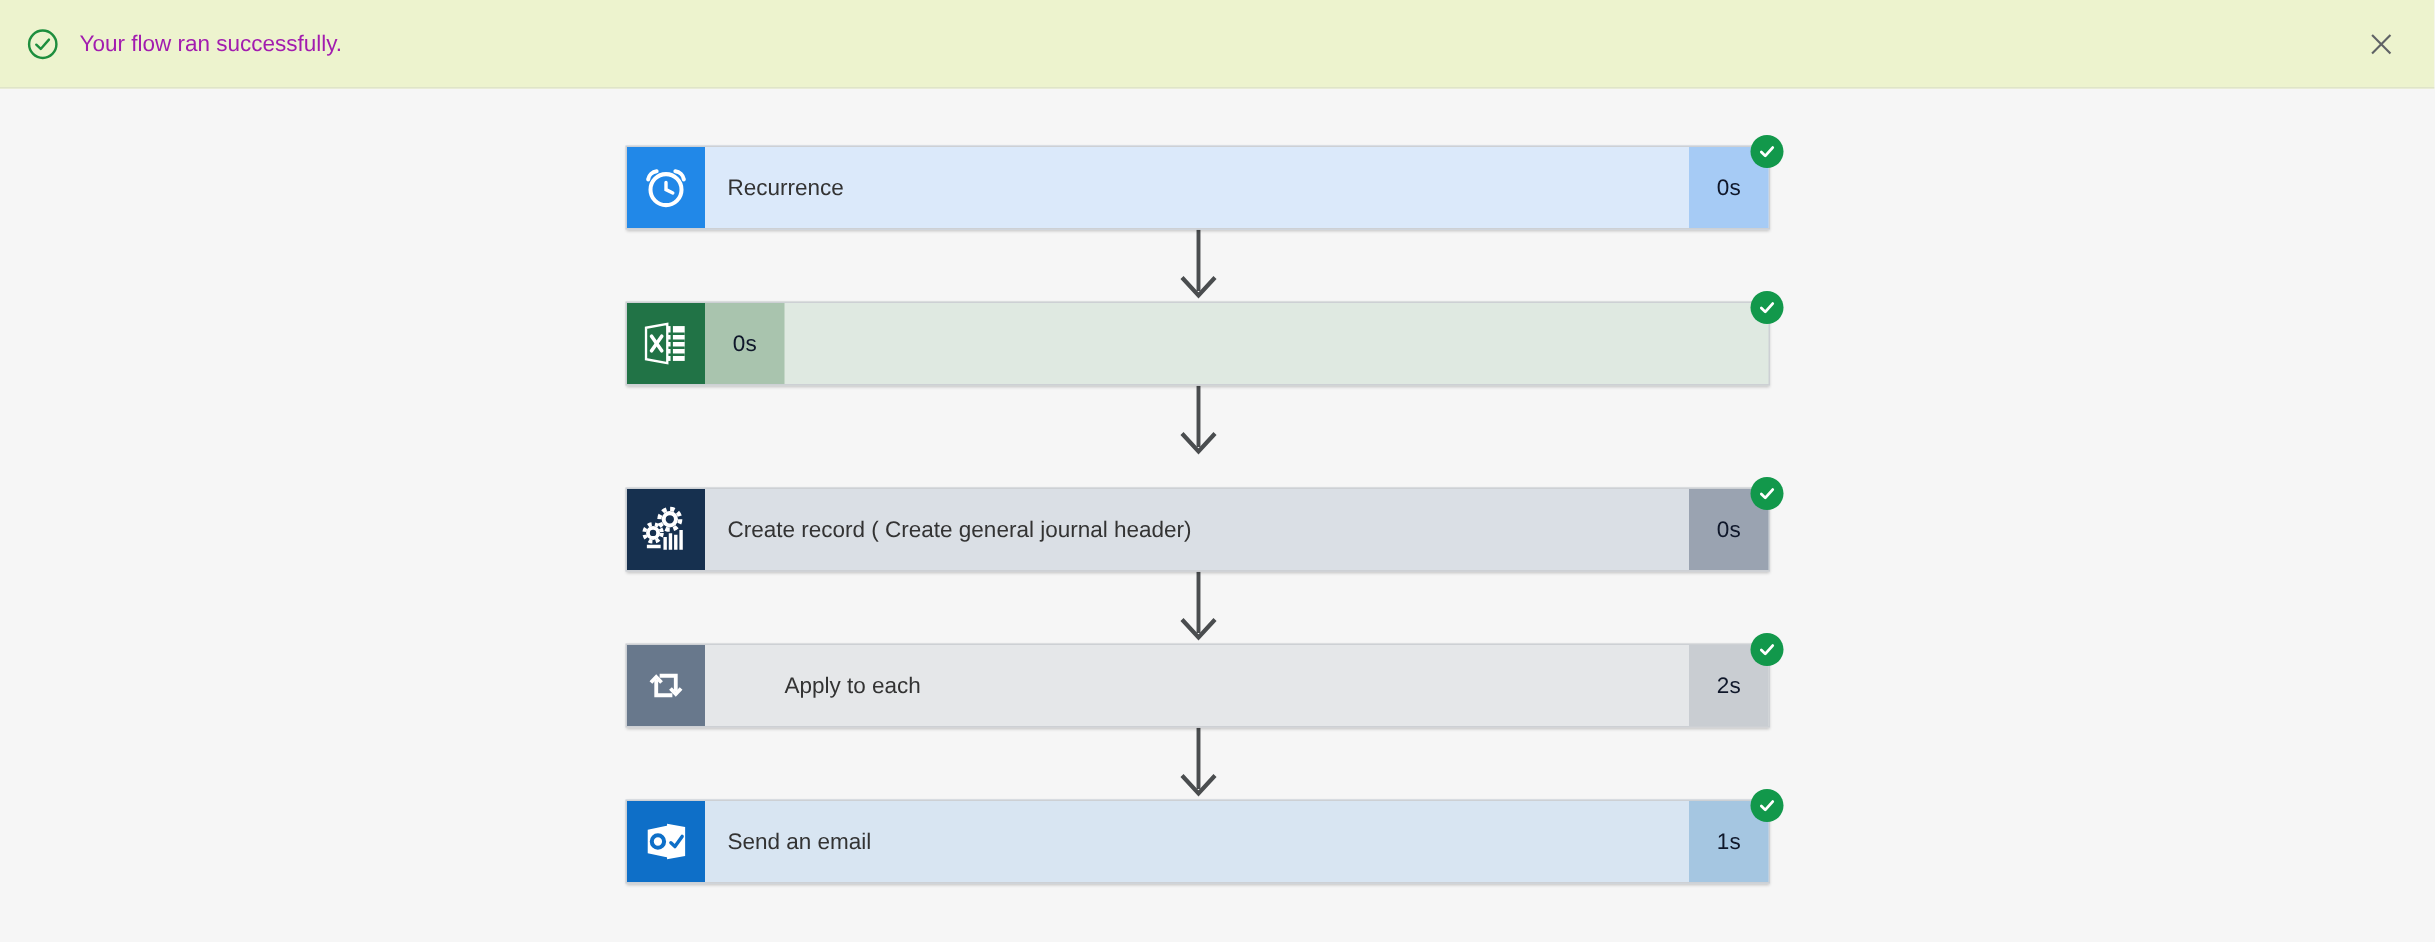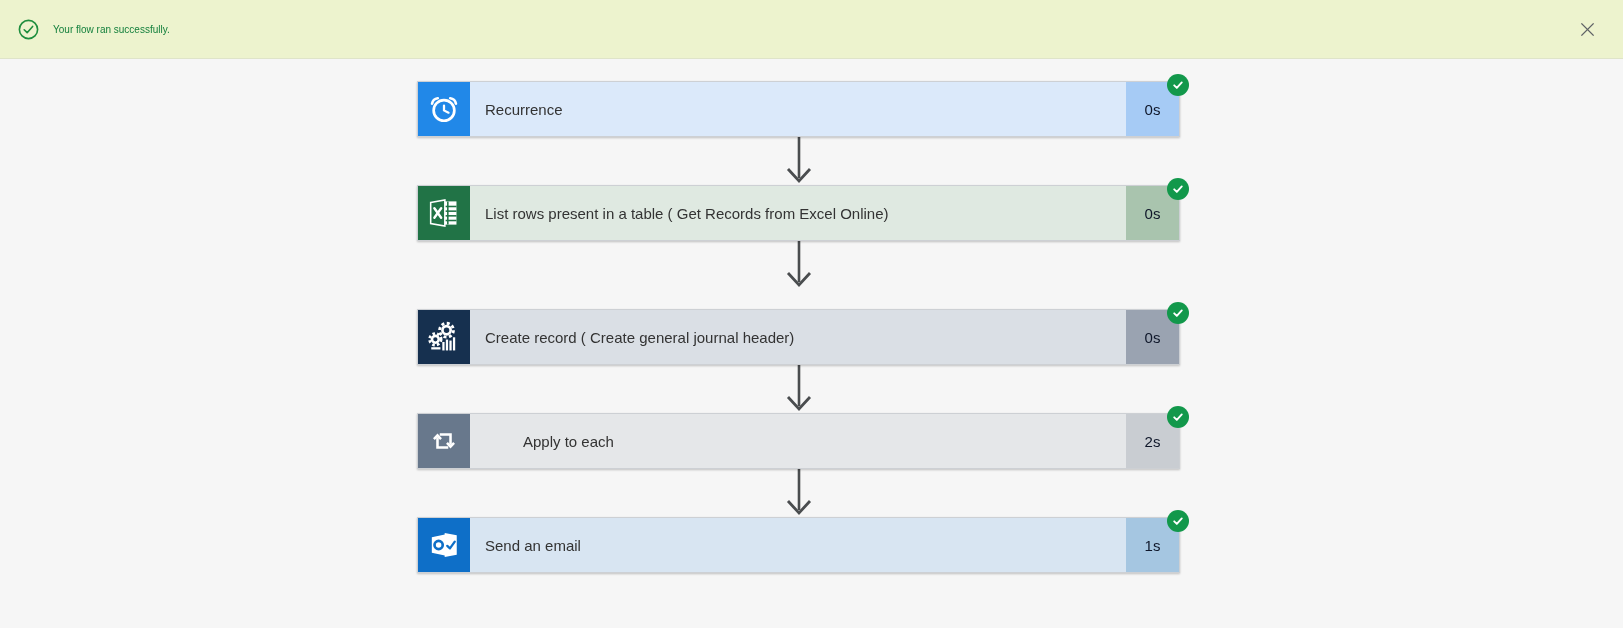--- a/index.html
+++ b/index.html
@@ -14,29 +14,29 @@
   
   .banner {
     height: 59px;
     width: 100%;
     display: flex;
     align-items: center;
     padding: 0 22px 0 17px;
     border-bottom: 1px solid #dfe4c9;
   }
   .banner-check { width: 23px; height: 23px; flex: 0 0 auto; }
-  .banner-msg { margin-left: 13px; font-size: 10px; color: #15803d; }
+  .banner-msg { margin-left: 13px; font-size: 15px; color: #a21caf; }
   .banner-spacer { flex: 1; }
   .banner-close {
     width: 28px; height: 28px;
     display: flex; align-items: center; justify-content: center;
     cursor: pointer; background: transparent; border: none;
   }
   
-  .flow-canvas { position: relative; padding-top: 22px; }
+  .flow-canvas { position: relative; padding-top: 38px; }
   .flow-col { width: 763px; margin-left: 417px; }
   .step {
     position: relative;
     height: 56px;
     display: flex;
     align-items: stretch;
     border: 1px solid #cdd0d4;
     box-shadow: 0 1px 2px rgba(0,0,0,0.22);
     cursor: pointer;
     background: #fff;
@@ -131,23 +131,20 @@
             <line x1="11.5" y1="17.3" x2="20.8" y2="17.3"></line>
             <line x1="14.7" y1="3.8" x2="14.7" y2="20.2"></line>
           </g>
           <path d="M2.6 4.6 L12.6 2.8 V21.2 L2.6 19.4 Z" fill="#217346" stroke="#fff" stroke-width="1.1"></path>
           <g stroke="#fff" stroke-width="1.7" stroke-linecap="round">
             <line x1="5.2" y1="8.6" x2="10" y2="15.4"></line>
             <line x1="10" y1="8.6" x2="5.2" y2="15.4"></line>
           </g>
         </svg>
       </div>
-      <div class="step-body">
-        <span class="step-label">List rows present in a table ( Get Records from Excel Online)</span>
-      </div>
       <div class="step-duration" style="background: rgb(169, 196, 174);">0s</div>
       <div class="step-badge" style="background: rgb(18, 152, 75);">
         <svg viewBox="0 0 24 24" width="14" height="14">
           <polyline points="5.5,12.5 10,17 18.5,7.5" fill="none" stroke="#fff" stroke-width="3.2" stroke-linecap="round" stroke-linejoin="round"></polyline>
         </svg>
       </div>
     </div>
 
     <div class="connector">
       <svg width="34" height="48" viewBox="0 0 34 48">

